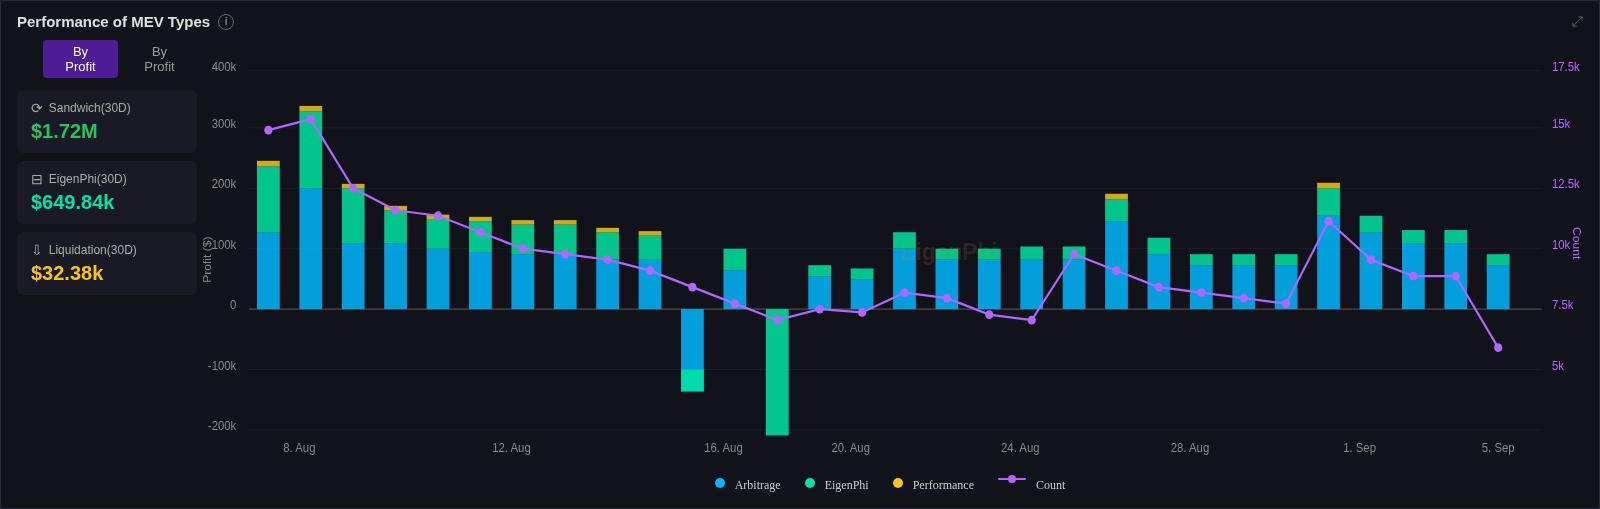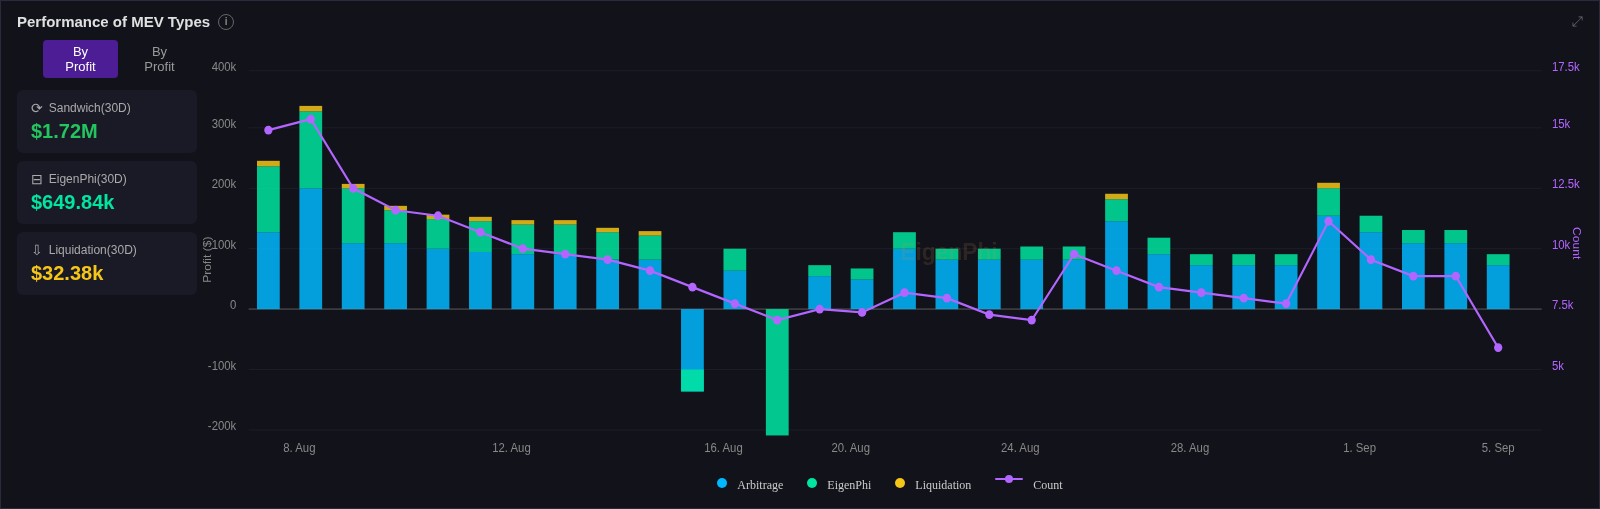--- a/index.html
+++ b/index.html
@@ -398,21 +398,21 @@
         <div class="legend-item">
           <div class="legend-dot" style="background:#00b8ff;"></div>
           <span>Arbitrage</span>
         </div>
         <div class="legend-item">
           <div class="legend-dot" style="background:#00e5a0;"></div>
           <span>EigenPhi</span>
         </div>
         <div class="legend-item">
           <div class="legend-dot" style="background:#f5c518;"></div>
-          <span>Liquidation</span>
+          <span>Performance</span>
         </div>
         <div class="legend-item">
           <div style="width:28px;height:2px;background:#b366ff;border-radius:2px;position:relative;">
             <div style="width:8px;height:8px;border-radius:50%;background:#b366ff;position:absolute;top:-3px;left:10px;"></div>
           </div>
           <span>Count</span>
         </div>
       </div>
     </div>
   </div>

